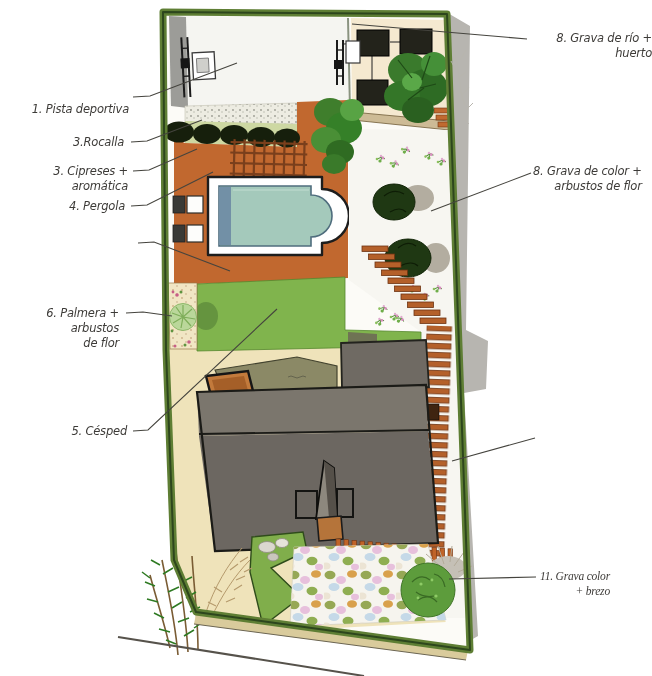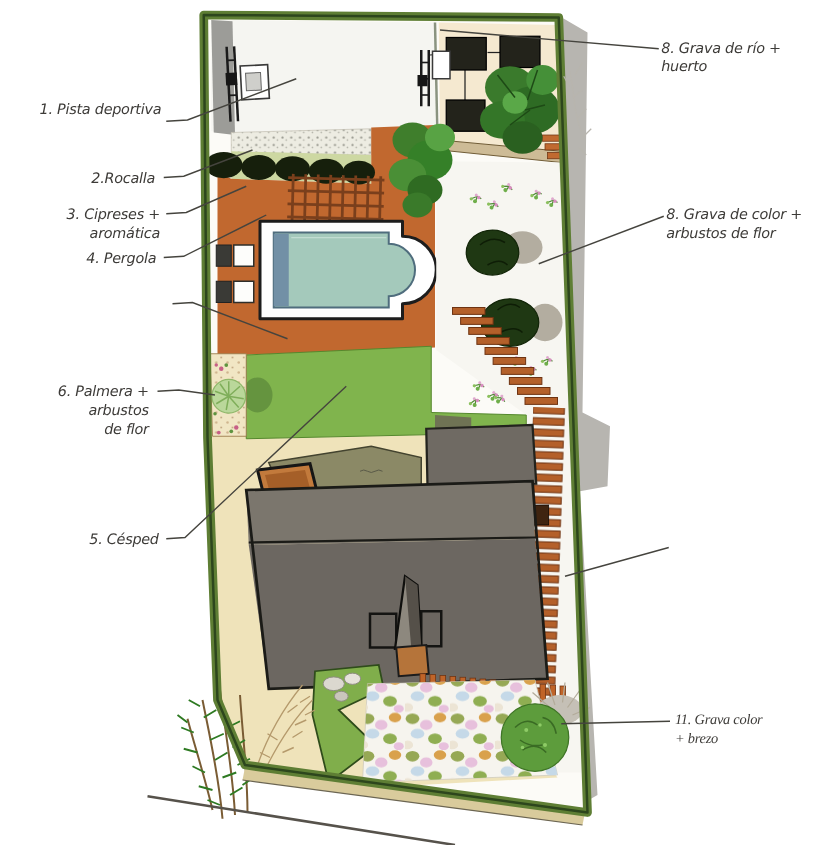--- a/index.html
+++ b/index.html
@@ -2,21 +2,21 @@
 <html><head>
 <meta charset="utf-8">
 <style>
   html,body{margin:0;padding:0;background:#fff;}
   .stage{position:relative;width:652px;height:676px;background:#ffffff;overflow:hidden;
          font-family:"DejaVu Sans",sans-serif;}
   .stage svg{position:absolute;left:0;top:0;}
   .lbl{position:absolute;font:italic 11.5px/1.32 "DejaVu Sans",sans-serif;color:#3d3b38;
        white-space:pre-line;letter-spacing:-0.2px;}
   .lbl.l{text-align:right;}
-  .lbl.r{text-align:left;}
+  .lbl.r{text-align:right;}
 </style>
 </head>
 <body>
 
 <div class="stage">
 <svg width="652" height="676" viewBox="0 0 652 676">
   <defs>
     <pattern id="speck" width="7" height="6" patternUnits="userSpaceOnUse">
       <circle cx="2" cy="2" r="0.9" fill="#9a9a90"></circle>
           <circle cx="5" cy="4" r="0.7" fill="#b0b0a6"></circle>
@@ -313,22 +313,22 @@
     <polyline points="138,243 154,242 230,271"></polyline>
     <polyline points="126,313 143,312 172,316"></polyline>
     <polyline points="133,431 148,430 277,309"></polyline>
     <polyline points="527,39 352,24"></polyline>
     <polyline points="531,173 431,211"></polyline>
     <polyline points="535,438 452,461"></polyline>
     <polyline points="536,577 449,579"></polyline>
   </g>
 </svg>
 
-  <div class="lbl l" style="right:523px;top:80px;">1. Pista deportiva</div>
-  <div class="lbl l" style="right:528px;top:135px;">2.Rocalla</div>
+  <div class="lbl l" style="right:523px;top:102px;">1. Pista deportiva</div>
+  <div class="lbl l" style="right:528px;top:135px;">3.Rocalla</div>
   <div class="lbl l" style="right:524px;top:164px;padding-left:40px;">3. Cipreses + aromática</div>
   <div class="lbl l" style="right:527px;top:199px;font-style:italic;">4. Pergola</div>
   <div class="lbl l" style="right:533px;top:306px;">6. Palmera + arbustos
 de flor</div>
   <div class="lbl l" style="right:525px;top:424px;">5. Césped</div>
   <div class="lbl r" style="left:529px;top:31px;">8. Grava de río + huerto</div>
   <div class="lbl r" style="left:533px;top:164px;">8. Grava de color +
 arbustos de flor</div>
   <div class="lbl r" style="left:540px;top:569px;font-family:Liberation Serif, serif;">11. Grava color
 + brezo</div>

